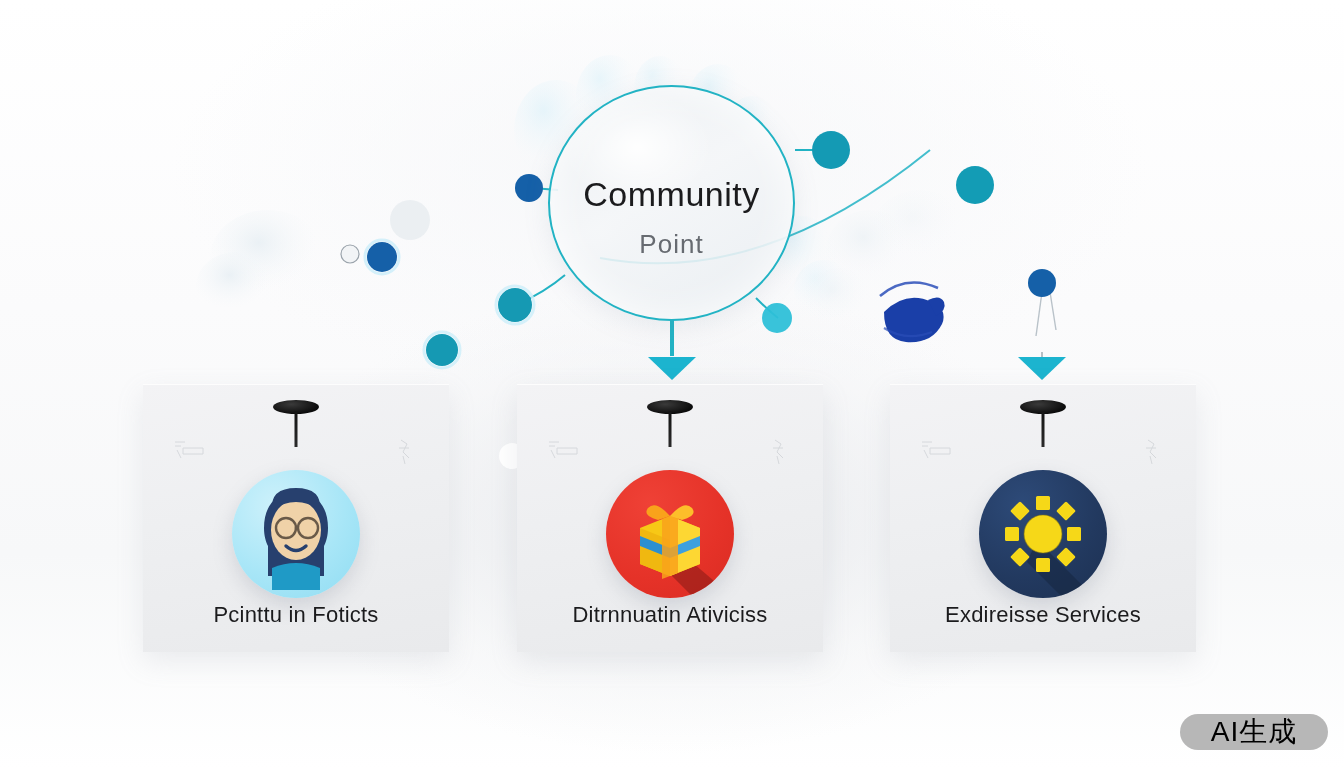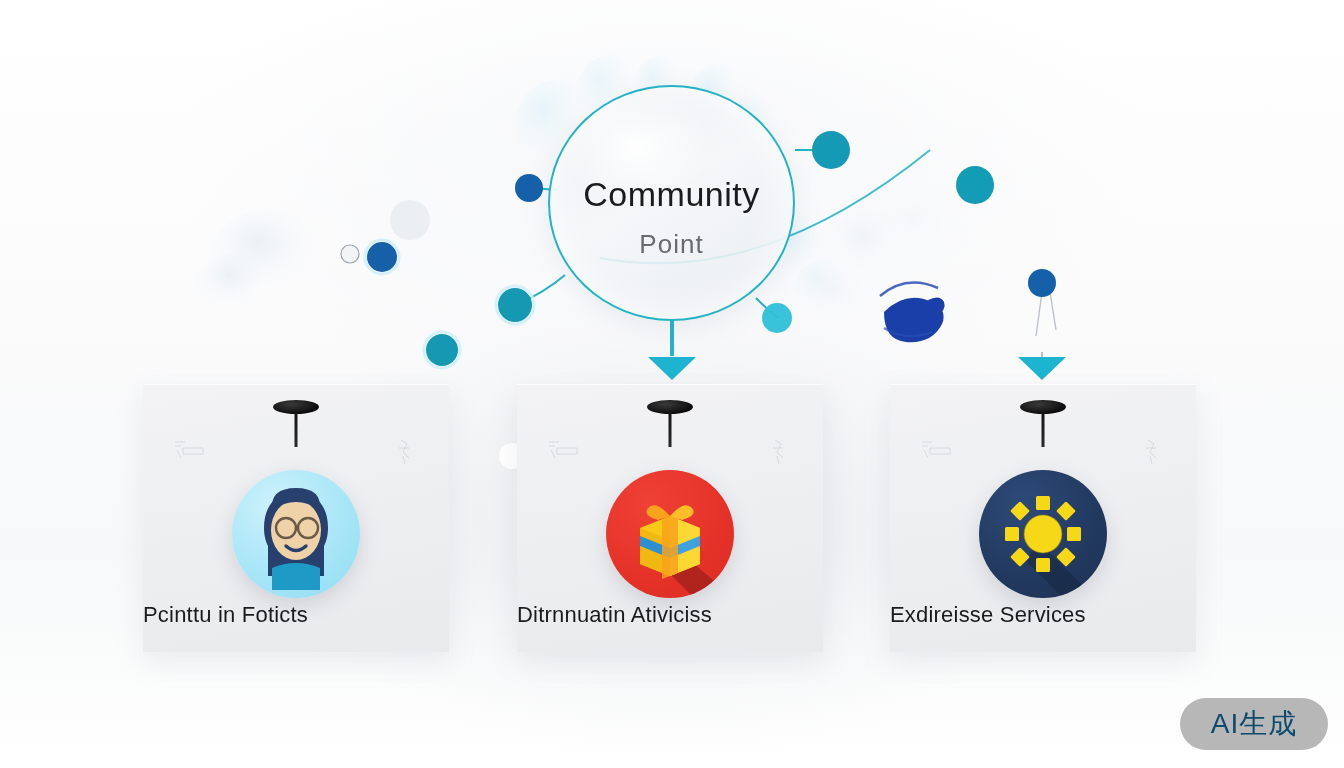--- a/index.html
+++ b/index.html
@@ -67,31 +67,31 @@
     width:128px; height:128px; border-radius:50%;
     display:flex; align-items:center; justify-content:center;
     box-shadow:0 8px 20px rgba(110,120,135,0.22);
     overflow:hidden;
   }
   #icon-0{ background:radial-gradient(circle at 34% 28%, #cdf1fb 0%, #a8e6f7 55%, #8fdcf2 100%); }
   #icon-1{ background:radial-gradient(circle at 34% 26%, #ef4136 0%, #e53228 60%, #d92b22 100%); }
   #icon-2{ background:radial-gradient(circle at 34% 26%, #2d4a78 0%, #22395f 60%, #1c3052 100%); }
 
   .card-label{
-    position:absolute; left:0; right:0; top:218px; text-align:left;
+    position:absolute; left:0; right:0; top:218px; text-align:center;
     font-size:22px; color:#1b1b1d; font-weight:400; letter-spacing:0.2px;
   }
 
   
   #watermark{
     position:absolute; right:16px; bottom:18px;
-    width:148px; height:52px; border-radius:26px;
+    width:148px; height:36px; border-radius:26px;
     background:#b7b7b7;
     display:flex; align-items:center; justify-content:center;
-    color:#0c4a6e; font-size:28px; letter-spacing:1px;
+    color:#000000; font-size:28px; letter-spacing:1px;
   }
 </style>
 </head>
 <body>
 
 <div id="stage">
 
   <svg class="layer" viewBox="0 0 1344 768">
     <defs>
       <radialGradient id="blobA" cx="35%" cy="30%">

